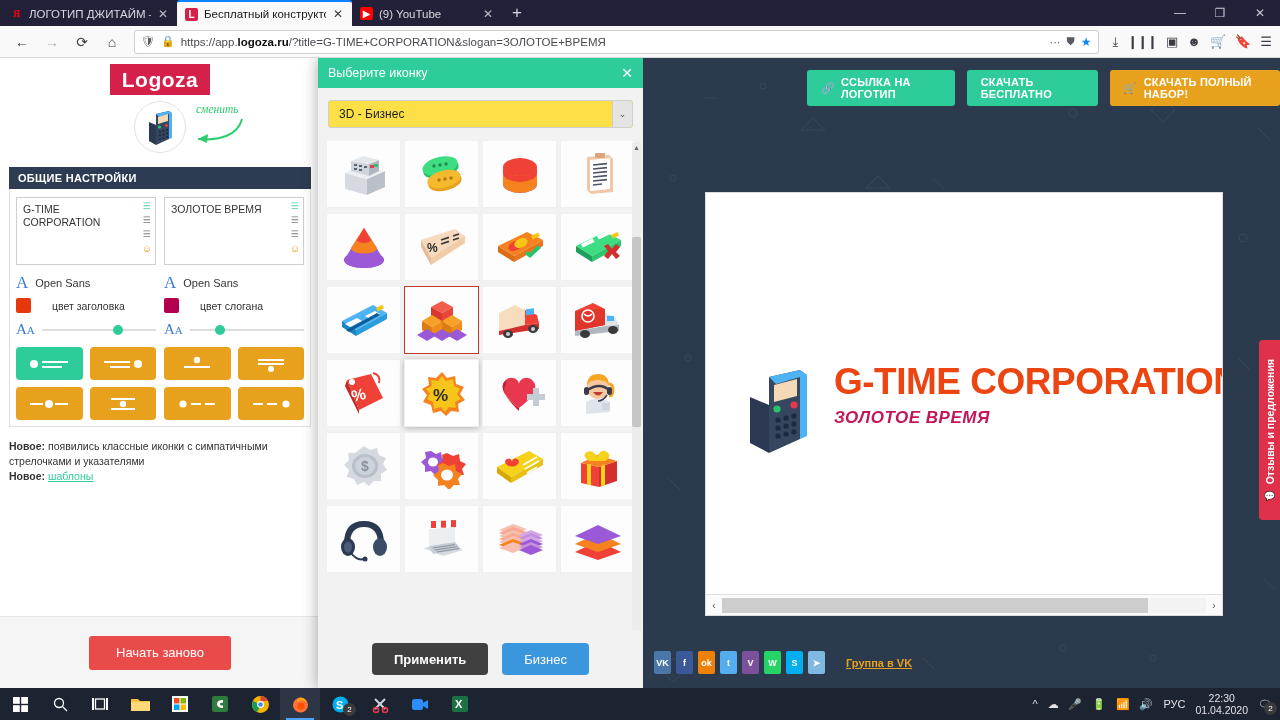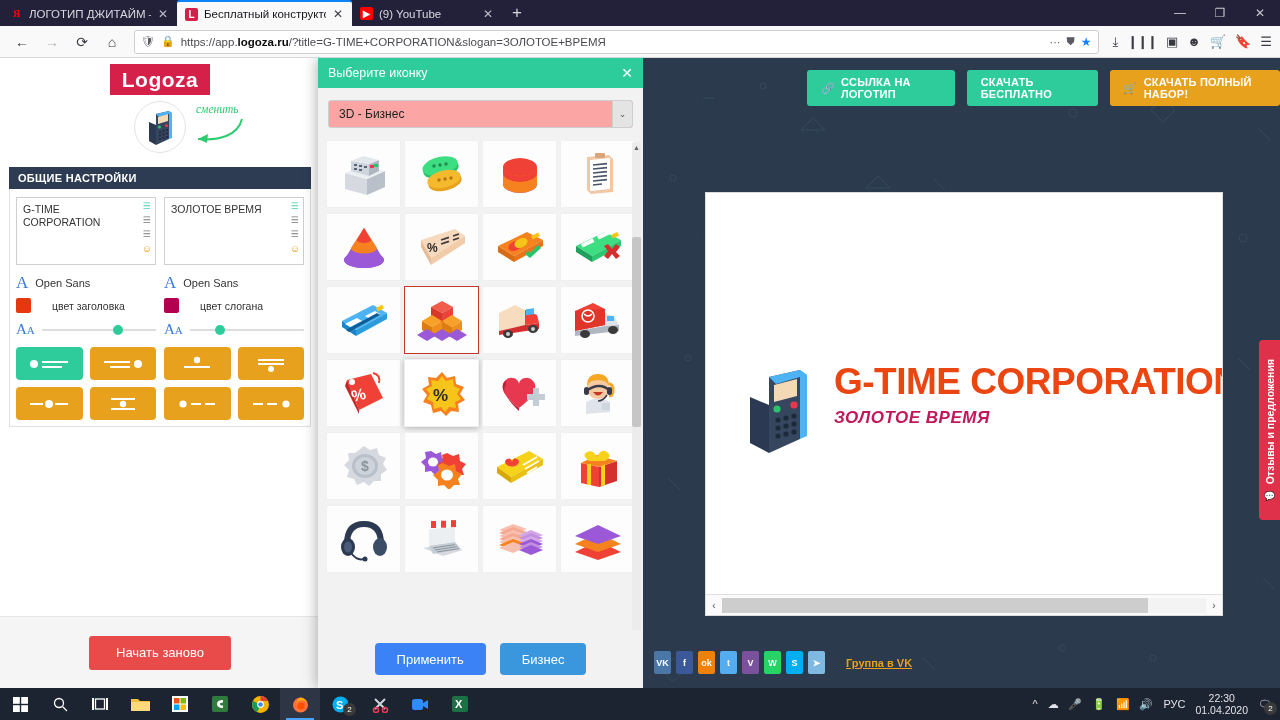--- a/index.html
+++ b/index.html
@@ -103,40 +103,40 @@
   .restart-btn { width:142px; height:34px; background:#e94b4b; color:#fff; border-radius:3px; font-size:13px;
                  display:flex; align-items:center; justify-content:center; }
 
   
   .modal { position:absolute; left:318px; top:0; width:325px; height:630px; background:#f2f2f2;
            box-shadow:0 0 14px rgba(0,0,0,.35); }
   .modal-head { height:30px; background:#2ecc9b; display:flex; align-items:center; justify-content:space-between;
                 padding:0 10px; color:#fff; font-size:12.5px; }
   .modal-head .mclose { font-size:14px; }
   .select-wrap { margin:12px 10px 0; position:relative; }
-  .select-box { height:28px; background:#fca5a5; border:1px solid #cfcfcf; border-radius:3px;
+  .select-box { height:28px; background:#fde047; border:1px solid #cfcfcf; border-radius:3px;
                 display:flex; align-items:center; padding-left:10px; font-size:12px; color:#222; }
   .select-arrow { position:absolute; right:1px; top:1px; width:20px; height:26px; background:#e4e4e4;
                   border-left:1px solid #cfcfcf; display:flex; align-items:center; justify-content:center;
                   font-size:9px; color:#555; border-radius:0 3px 3px 0; }
   .grid-wrap { position:absolute; left:8px; top:82px; width:309px; height:528px; overflow:hidden; }
   .icon-grid { display:grid; grid-template-columns:repeat(4,1fr); gap:5px 3px; }
   .icell { height:68px; background:#fdfdfd; border:1px solid #f0f0f0; display:flex; align-items:center;
            justify-content:center; position:relative; }
   .icell.sel { border:1px solid #c0392b; }
   .icell.hov { background:#fff; box-shadow:0 1px 6px rgba(0,0,0,.28); }
   .vscroll { position:absolute; right:2px; top:84px; width:9px; height:524px; background:#ececec; border-radius:2px; }
   .vscroll .vthumb { position:absolute; left:0; top:95px; width:9px; height:190px; background:#c6c6c6; border-radius:2px; }
   .vscroll .varrow { position:absolute; left:0; width:9px; height:10px; font-size:7px; color:#666;
                      display:flex; align-items:center; justify-content:center; }
   .modal-foot { position:absolute; left:0; bottom:0; width:325px; height:58px; background:#f2f2f2;
                 display:flex; align-items:center; justify-content:center; gap:14px; }
   .mbtn { height:32px; padding:0 22px; border-radius:4px; color:#fff; font-size:13px;
           display:flex; align-items:center; justify-content:center; }
-  .mbtn.apply { background:#3b82f6; }
+  .mbtn.apply { background:#404040;font-weight:bold; }
   .mbtn.closeb { background:#3b97dd; }
 
   
   .preview { position:absolute; left:643px; top:0; width:637px; height:630px; background:#2b3a4d; }
   .pattern { position:absolute; inset:0; opacity:.14; }
   .topbtns { position:absolute; left:164px; top:12px; display:flex; gap:12px; }
   .tbtn { height:36px; padding:0 14px; border-radius:3px; color:#fff; font-size:11px; font-weight:bold;
           display:flex; align-items:center; justify-content:center; gap:6px; letter-spacing:.2px; }
   .tbtn.green { background:#2ecc9b; }
   .tbtn.orange { background:#e8a11c; }
@@ -382,20 +382,25 @@
                     <rect x="5" y="7" width="10" height="2" fill="#fff"></rect>
                     <rect x="19" y="7" width="10" height="2" fill="#fff"></rect>
                     <circle cx="38" cy="8" r="3.6" fill="#fff"></circle>
                   </svg>
               </div>
             </div>
           </div>
 
         </div>
 
+        <div class="news">
+          <b>Новое:</b><span> появились классные иконки с симпатичными стрелочками и указателями</span><br>
+          <b>Новое:</b>
+          <a href="#">шаблоны</a>
+        </div>
 
         <div class="restart-wrap">
           <div class="restart-btn">Начать заново</div>
         </div>
       </div>
 
       <div class="modal">
         <div class="modal-head">
           <span>Выберите иконку</span>
           <span class="mclose">✕</span>

